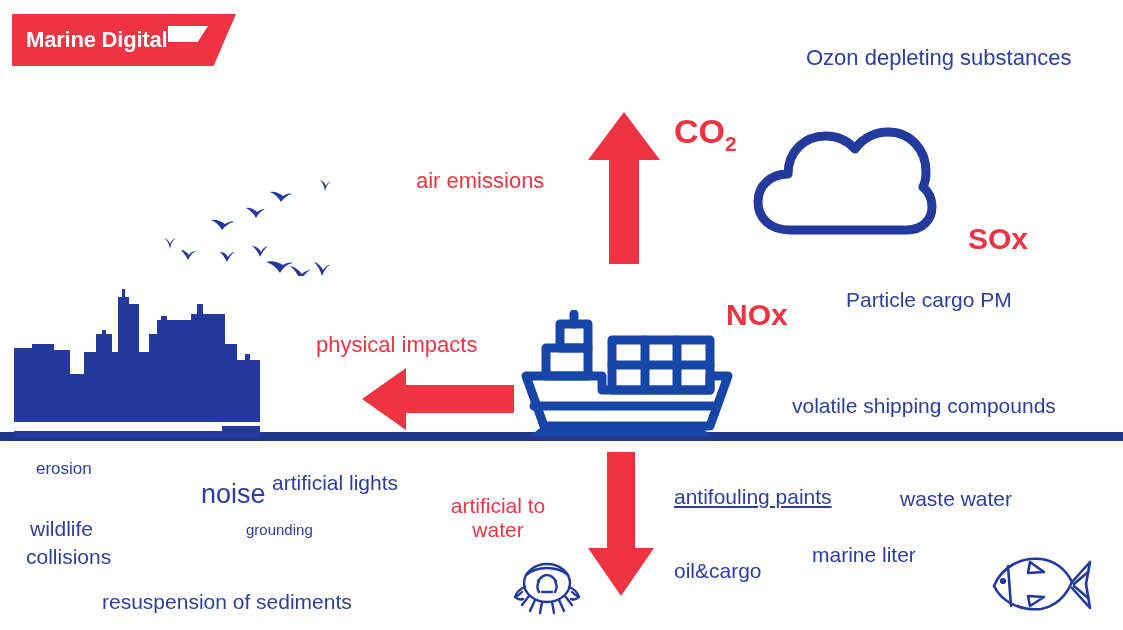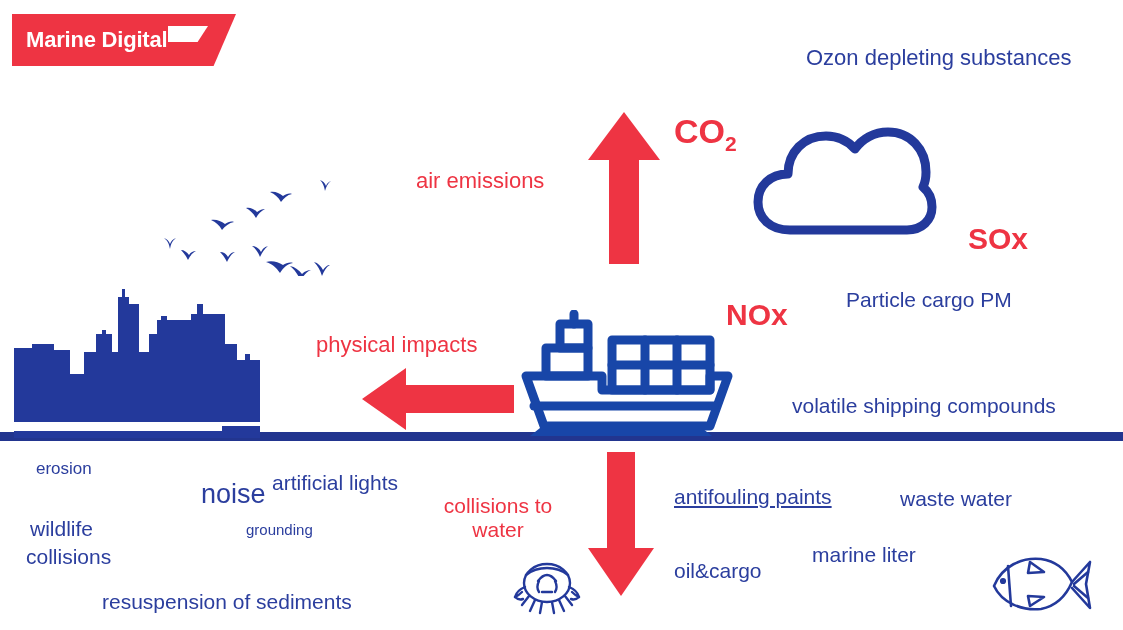--- a/index.html
+++ b/index.html
@@ -203,21 +203,21 @@
   <div class="lbl blue" style="left:160px;top:479px;font-size:27px;margin-left:41px;">noise</div>
 
   <div class="lbl blue" style="left:30px;top:517px;font-size:21px;">wildlife</div>
 
   <div class="lbl blue" style="left:26px;top:545px;font-size:21px;">collisions</div>
 
   <div class="lbl blue" style="left:246px;top:522px;font-size:15px;">grounding</div>
 
   <div class="lbl blue" style="left:95px;top:590px;font-size:21px;margin-left:7px;">resuspension of sediments</div>
 
-  <div class="lbl red" style="left:428px;top:494px;font-size:21px;text-align:center;width:140px;white-space:normal;"><span>collisions to</span><br><span>water</span></div>
+  <div class="lbl red" style="left:428px;top:494px;font-size:21px;text-align:center;width:140px;white-space:normal;"><span>artificial to</span><br><span>water</span></div>
 
   <div class="lbl blue" style="left:674px;top:485px;font-size:21px;text-decoration:underline;">antifouling paints</div>
 
   <div class="lbl blue" style="left:900px;top:487px;font-size:21px;">waste water</div>
 
   <div class="lbl blue" style="left:674px;top:559px;font-size:21px;">oil&amp;cargo</div>
 
   <div class="lbl blue" style="left:812px;top:543px;font-size:21px;text-align:right;">marine liter</div>
 
 </div>

